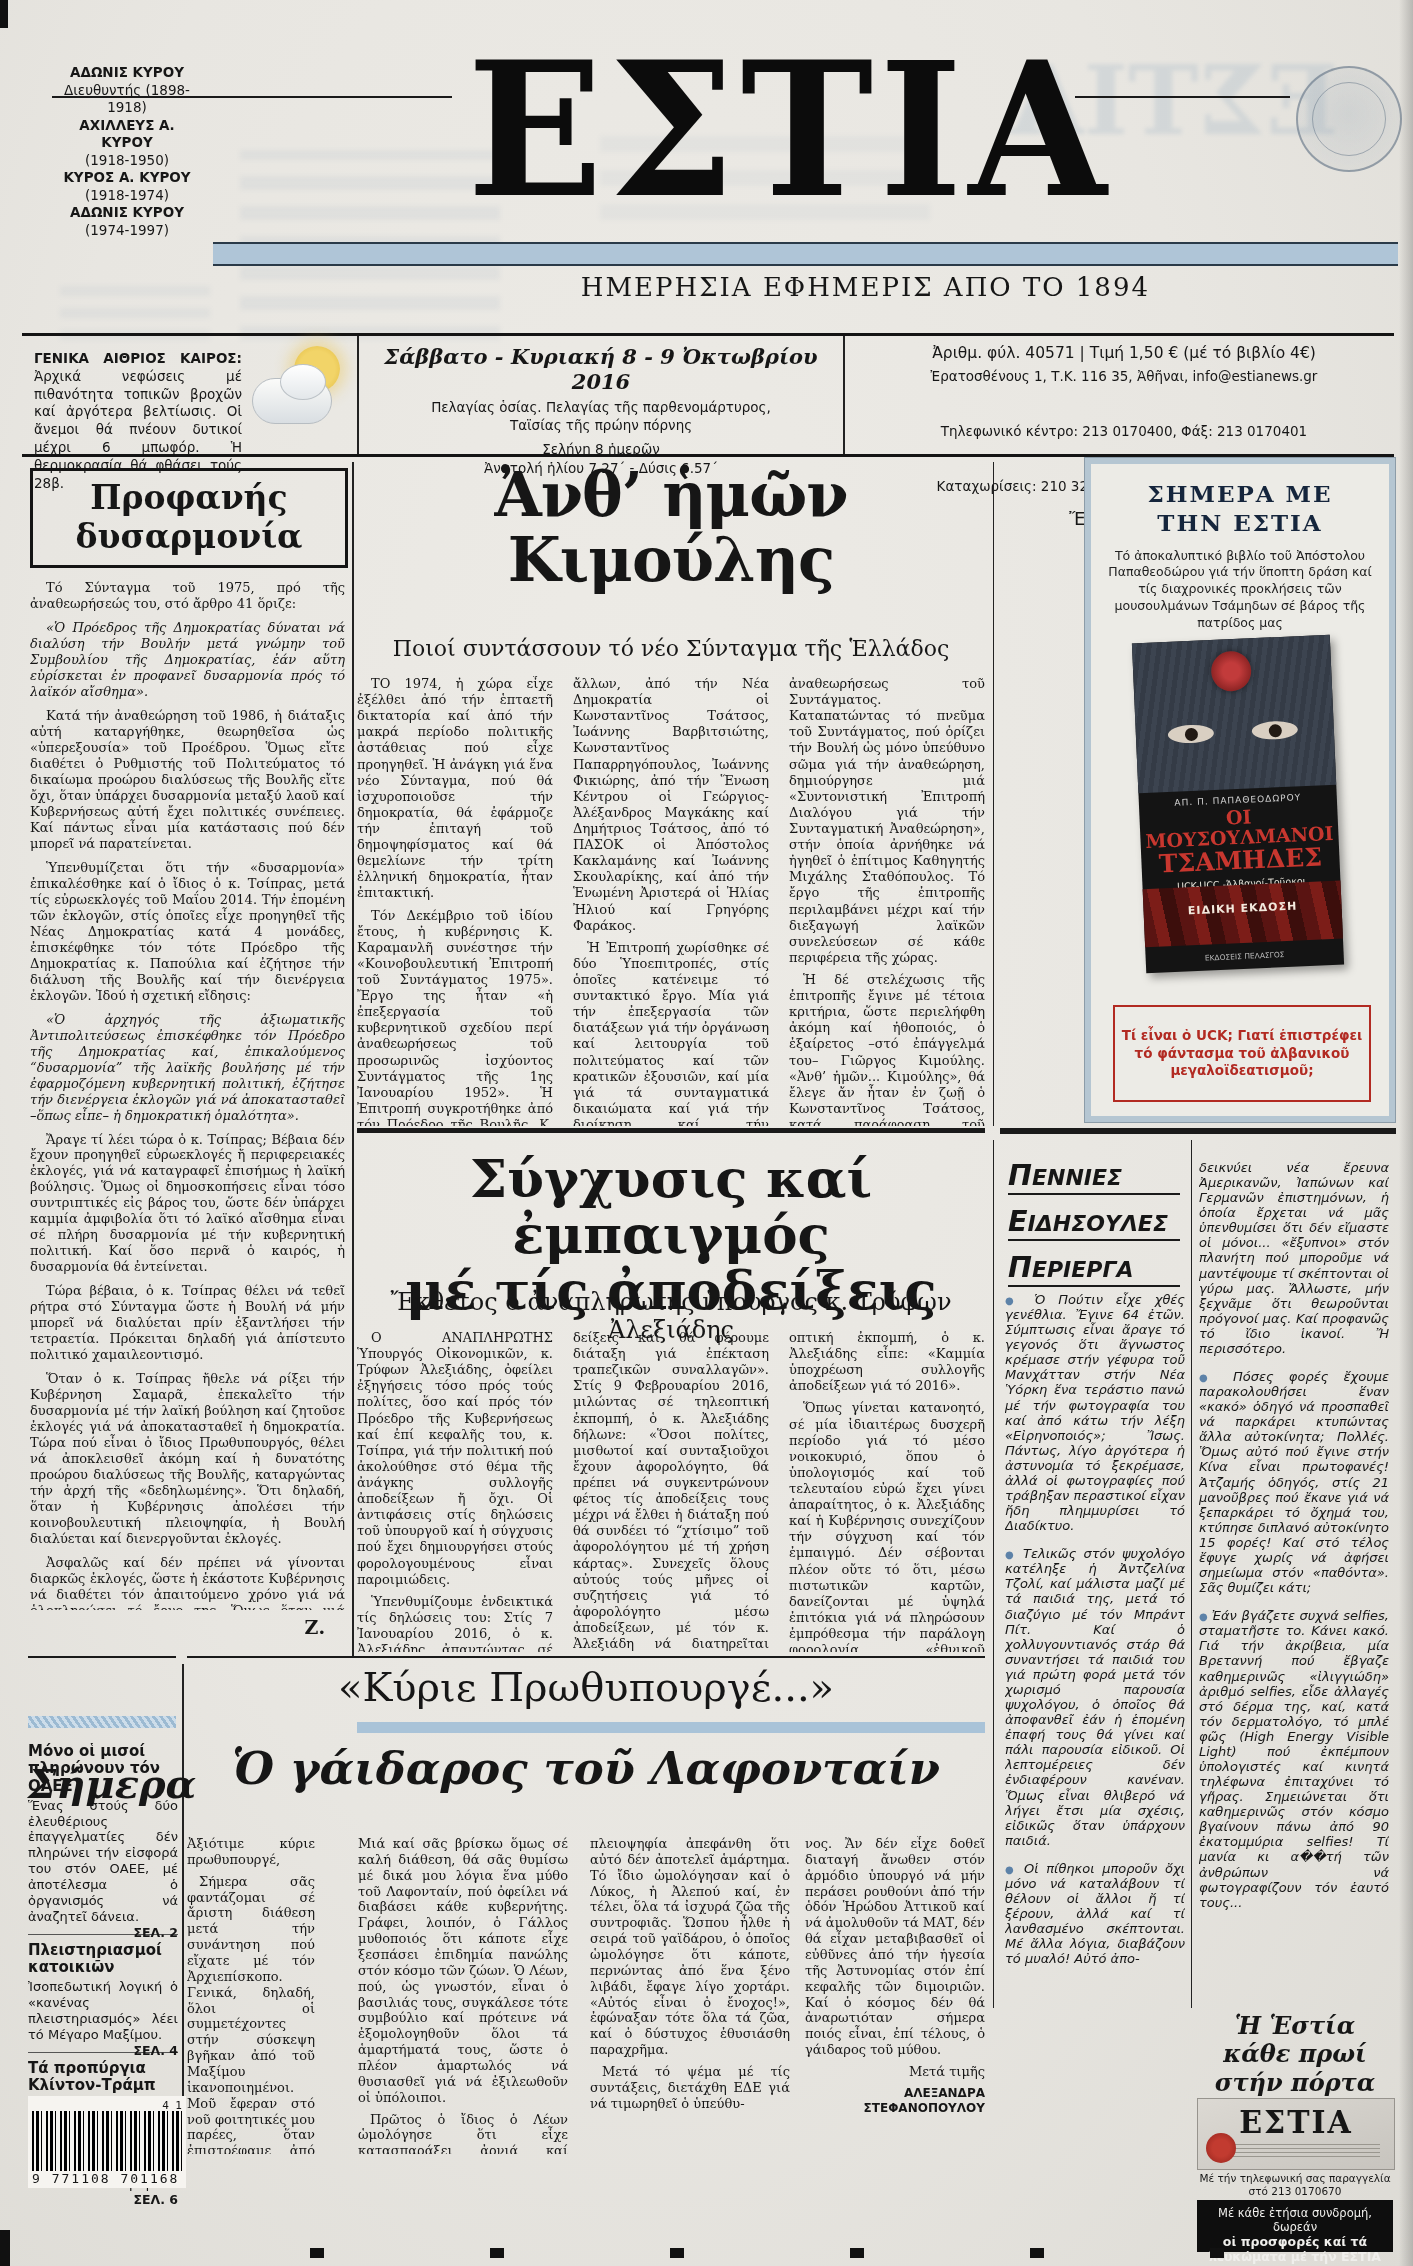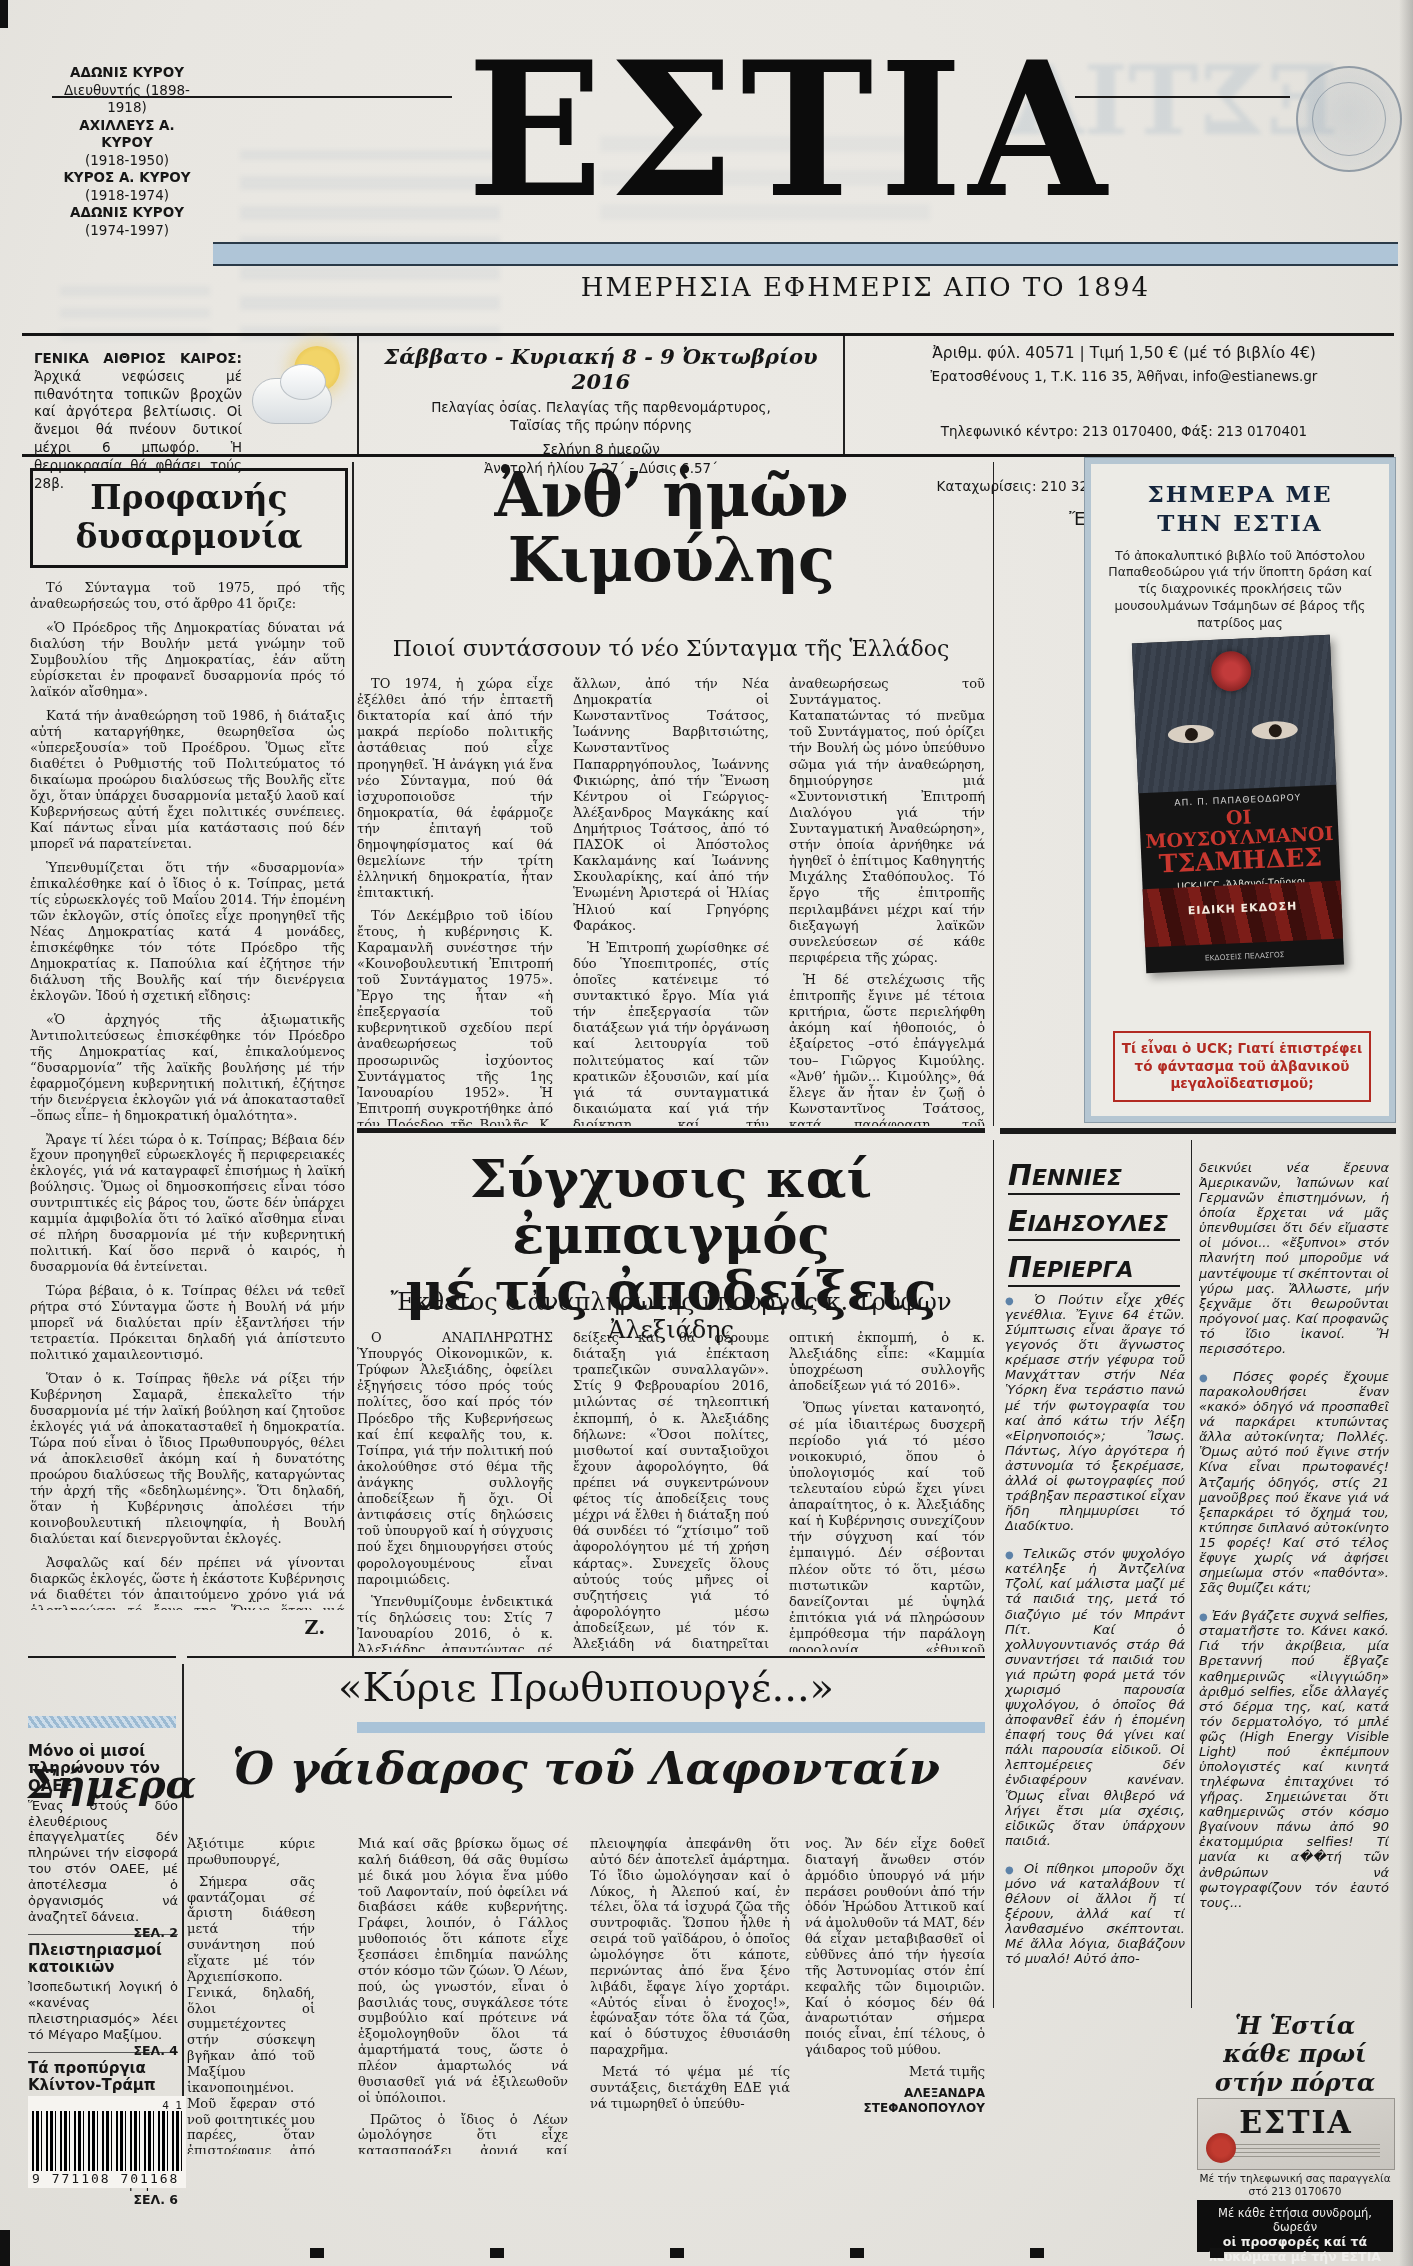--- a/index.html
+++ b/index.html
@@ -38,21 +38,21 @@
   .day{font-weight:bold;font-style:italic;font-size:21px;}
   .saints{font-size:13.5px;line-height:1.35;}
   .issue{font-size:15.5px;}
   .contact-small{font-size:13.5px;line-height:1.4;margin-top:36px;}
   .etos{font-size:18px;margin-top:12px;}
 
   
   .ed-box{border:3px solid #141414;display:flex;flex-direction:column;justify-content:center;}
   .ed-box div{font-weight:bold;font-size:33px;line-height:1.18;text-align:center;}
   .ed-body p{margin:0 0 8px 0;font-size:13px;line-height:1.23;text-indent:16px;}
-  .ed-body p.it{margin-top:7px;}
+  .ed-body p.it{font-style:italic;margin-top:7px;}
   .ed-sig{font-weight:bold;font-size:19px;text-align:right;}
 
   .main-h{font-weight:bold;font-size:61px;line-height:1.07;letter-spacing:-1px;}
   .main-sub{font-size:22px;}
   .bodycol p{margin:0 0 6px 0;font-size:13px;line-height:1.24;text-indent:14px;}
   .bodycol p.cont{text-indent:0;}
 
   .h2a{font-weight:bold;font-size:53px;line-height:1.06;}
   .h2sub{font-size:24px;}
 
@@ -252,21 +252,21 @@
         <div class="book-t1" style="margin-top:3px;">ΟΙ ΜΟΥΣΟΥΛΜΑΝΟΙ</div>
         <div class="book-t2">ΤΣΑΜΗΔΕΣ</div>
         <div class="book-sub sans" style="margin-top:4px;">UCK-UCC -Ἀλβανοί-Τοῦρκοι</div>
         <div class="book-sub sans">-Οἱ Ἀλβανοτσάμηδες</div>
       </div>
       <div class="book-faces"></div>
       <div class="center book-ed sans" style="position:absolute;left:0;right:0;bottom:54px;">ΕΙΔΙΚΗ ΕΚΔΟΣΗ</div>
       <div class="center book-pub sans" style="position:absolute;left:0;right:0;bottom:8px;">ΕΚΔΟΣΕΙΣ ΠΕΛΑΣΓΟΣ</div>
     </div>
 
-    <div class="promo-q center sans" style="position:absolute;left:22px;bottom:14px;width:246px;padding:7px 4px;">Τί εἶναι ὁ UCK; Γιατί ἐπιστρέφει τό φάντασμα τοῦ ἀλβανικοῦ μεγαλοϊδεατισμοῦ;</div>
+    <div class="promo-q center sans" style="position:absolute;left:22px;bottom:14px;width:246px;padding:20px 4px;">Τί εἶναι ὁ UCK; Γιατί ἐπιστρέφει τό φάντασμα τοῦ ἀλβανικοῦ μεγαλοϊδεατισμοῦ;</div>
   </div>
 
   <div class="abs center h2a" style="left:357px;top:1150px;width:628px;">
     <div>Σύγχυσις καί ἐμπαιγμός</div>
     <div>μέ τίς ἀποδείξεις</div>
   </div>
   <div class="abs center h2sub" style="left:357px;top:1288px;width:628px;">Ἔκθετος ὁ ἀναπληρωτής ὑπουργός κ. Τρύφων Ἀλεξιάδης</div>
 
   <div class="abs bodycol just clip" style="left:357px;top:1330px;width:196px;height:322px;">
     <p>Ο ΑΝΑΠΛΗΡΩΤΗΣ Ὑπουργός Οἰκονομικῶν, κ. Τρύφων Ἀλεξιάδης, ὀφείλει ἐξηγήσεις τόσο πρός τούς πολίτες, ὅσο καί πρός τόν Πρόεδρο τῆς Κυβερνήσεως καί ἐπί κεφαλῆς του, κ. Τσίπρα, γιά τήν πολιτική πού ἀκολούθησε στό θέμα τῆς ἀνάγκης συλλογῆς ἀποδείξεων ἤ ὄχι. Οἱ ἀντιφάσεις στίς δηλώσεις τοῦ ὑπουργοῦ καί ἡ σύγχυσις πού ἔχει δημιουργήσει στούς φορολογουμένους εἶναι παροιμιώδεις.</p>

